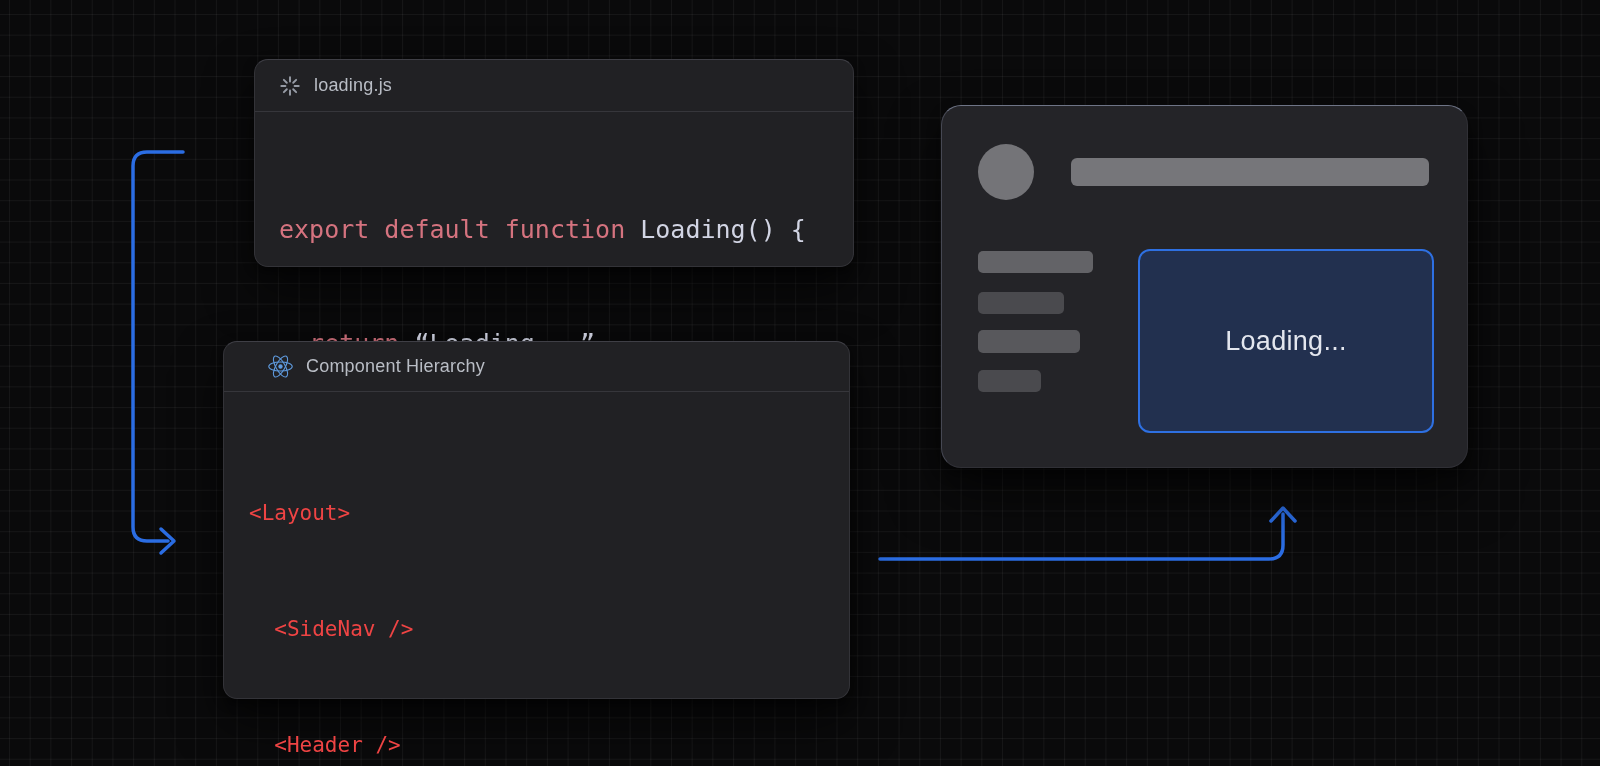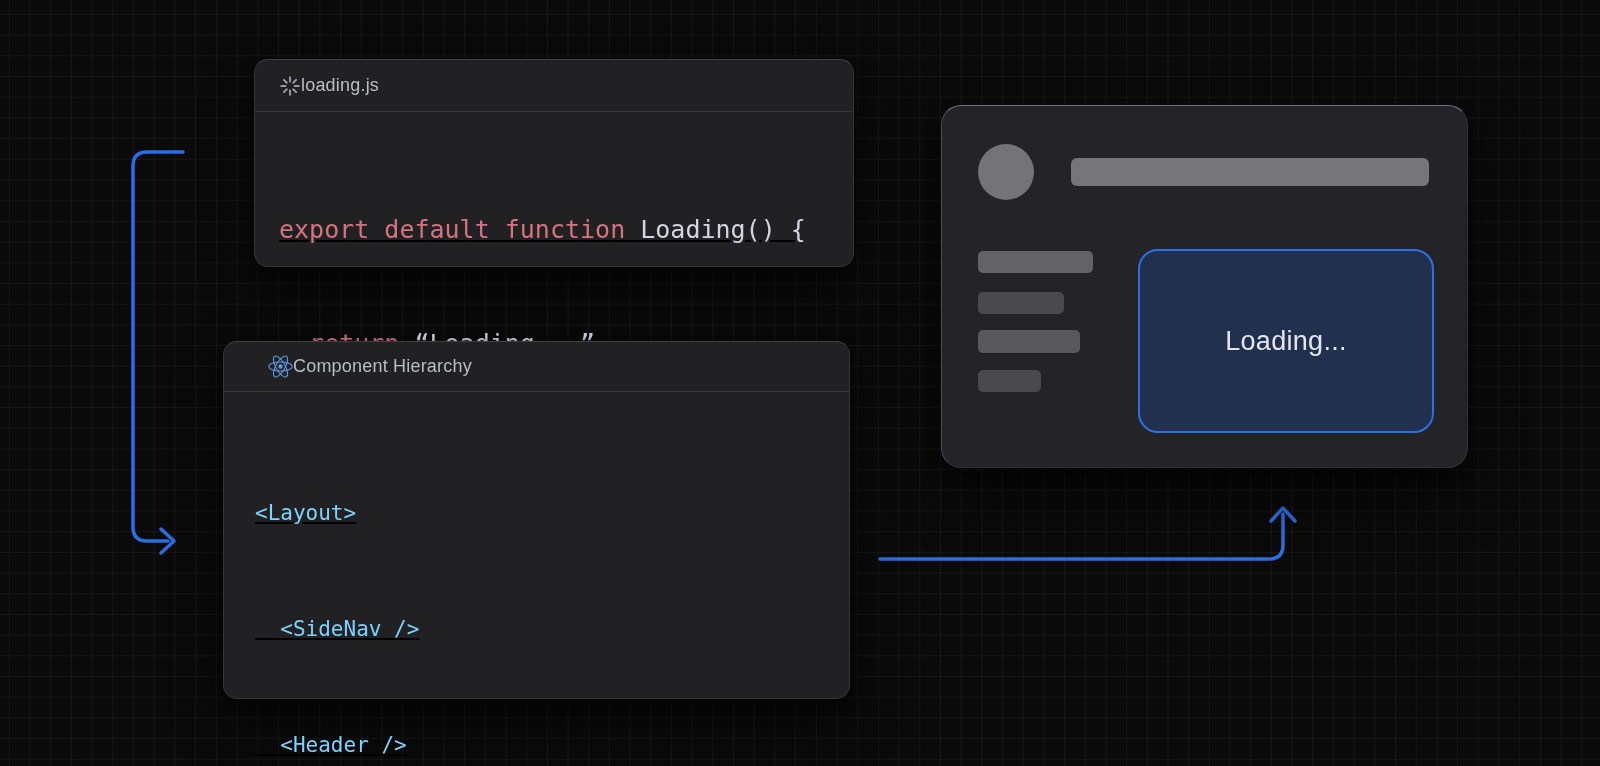--- a/index.html
+++ b/index.html
@@ -13,29 +13,29 @@
     background-position:9px 14px;
     font-family:"Liberation Sans", sans-serif;
   }
   .card{
     position:absolute;background:#212124;
     border:1px solid #333338;border-top-color:#3f3f46;
     border-radius:14px;
     box-shadow:0 24px 48px rgba(0,0,0,.55), 0 4px 12px rgba(0,0,0,.45);
   }
   .card-header{
-    display:flex;align-items:center;padding:0 24px;
+    display:flex;align-items:center;gap:13px;padding:0 24px;
     border-bottom:1px solid #36363b;
   }
   .card-title{font-size:18px;color:#b9bdc5;letter-spacing:.2px;}
   .code{font-family:"DejaVu Sans Mono", monospace;white-space:pre;}
-  .code-line{white-space:pre;text-decoration:underline;}
+  .code-line{white-space:pre;}
   .kw{color:#d5737f;}
   .plain{color:#d2d5e4;}
-  .tag{color:#7dd3fc;margin-left:6px;}
+  .tag{color:#ef4444;}
 
   
   .loading-card{left:254px;top:59px;width:598px;height:206px;}
   .loading-card .card-header{height:51px;}
   .loading-card .code{padding:23px 20px 0 24px;font-size:25px;line-height:38px;}
 
   
   .hierarchy-card{left:223px;top:341px;width:625px;height:356px;}
   .hierarchy-card .card-header{height:49px;padding-left:44px;}
   .hierarchy-card .code{padding:24px 20px 0 25px;font-size:21px;line-height:38.8px;}
@@ -51,21 +51,21 @@
   }
   .avatar-skeleton{position:absolute;left:36px;top:38px;width:56px;height:56px;border-radius:50%;background:#747478;}
   .headerbar-skeleton{position:absolute;left:129px;top:52px;width:358px;height:28px;border-radius:6px;background:#76767a;}
   .nav-skeleton{position:absolute;left:36px;border-radius:5px;height:22px;}
   .nav-1{top:145px;width:115px;background:#636367;}
   .nav-2{top:186px;width:86px;background:#4a4a4e;}
   .nav-3{top:224px;width:102px;height:23px;background:#58585c;}
   .nav-4{top:264px;width:63px;background:#4a4a4e;}
   .loading-panel{
     position:absolute;left:196px;top:143px;width:292px;height:180px;
-    border-radius:20px;border:2.5px solid #2e70e2;background:#22304f;
+    border-radius:12px;border:2.5px solid #2e70e2;background:#22304f;
     display:flex;align-items:center;justify-content:center;
   }
   .loading-panel-text{font-size:27px;color:#e3e6ee;letter-spacing:.3px;}
 
   .arrows{position:absolute;left:0;top:0;pointer-events:none;}
   .hdr-icon{flex:0 0 auto;display:flex;}
 </style>
 </head>
 <body>
 

